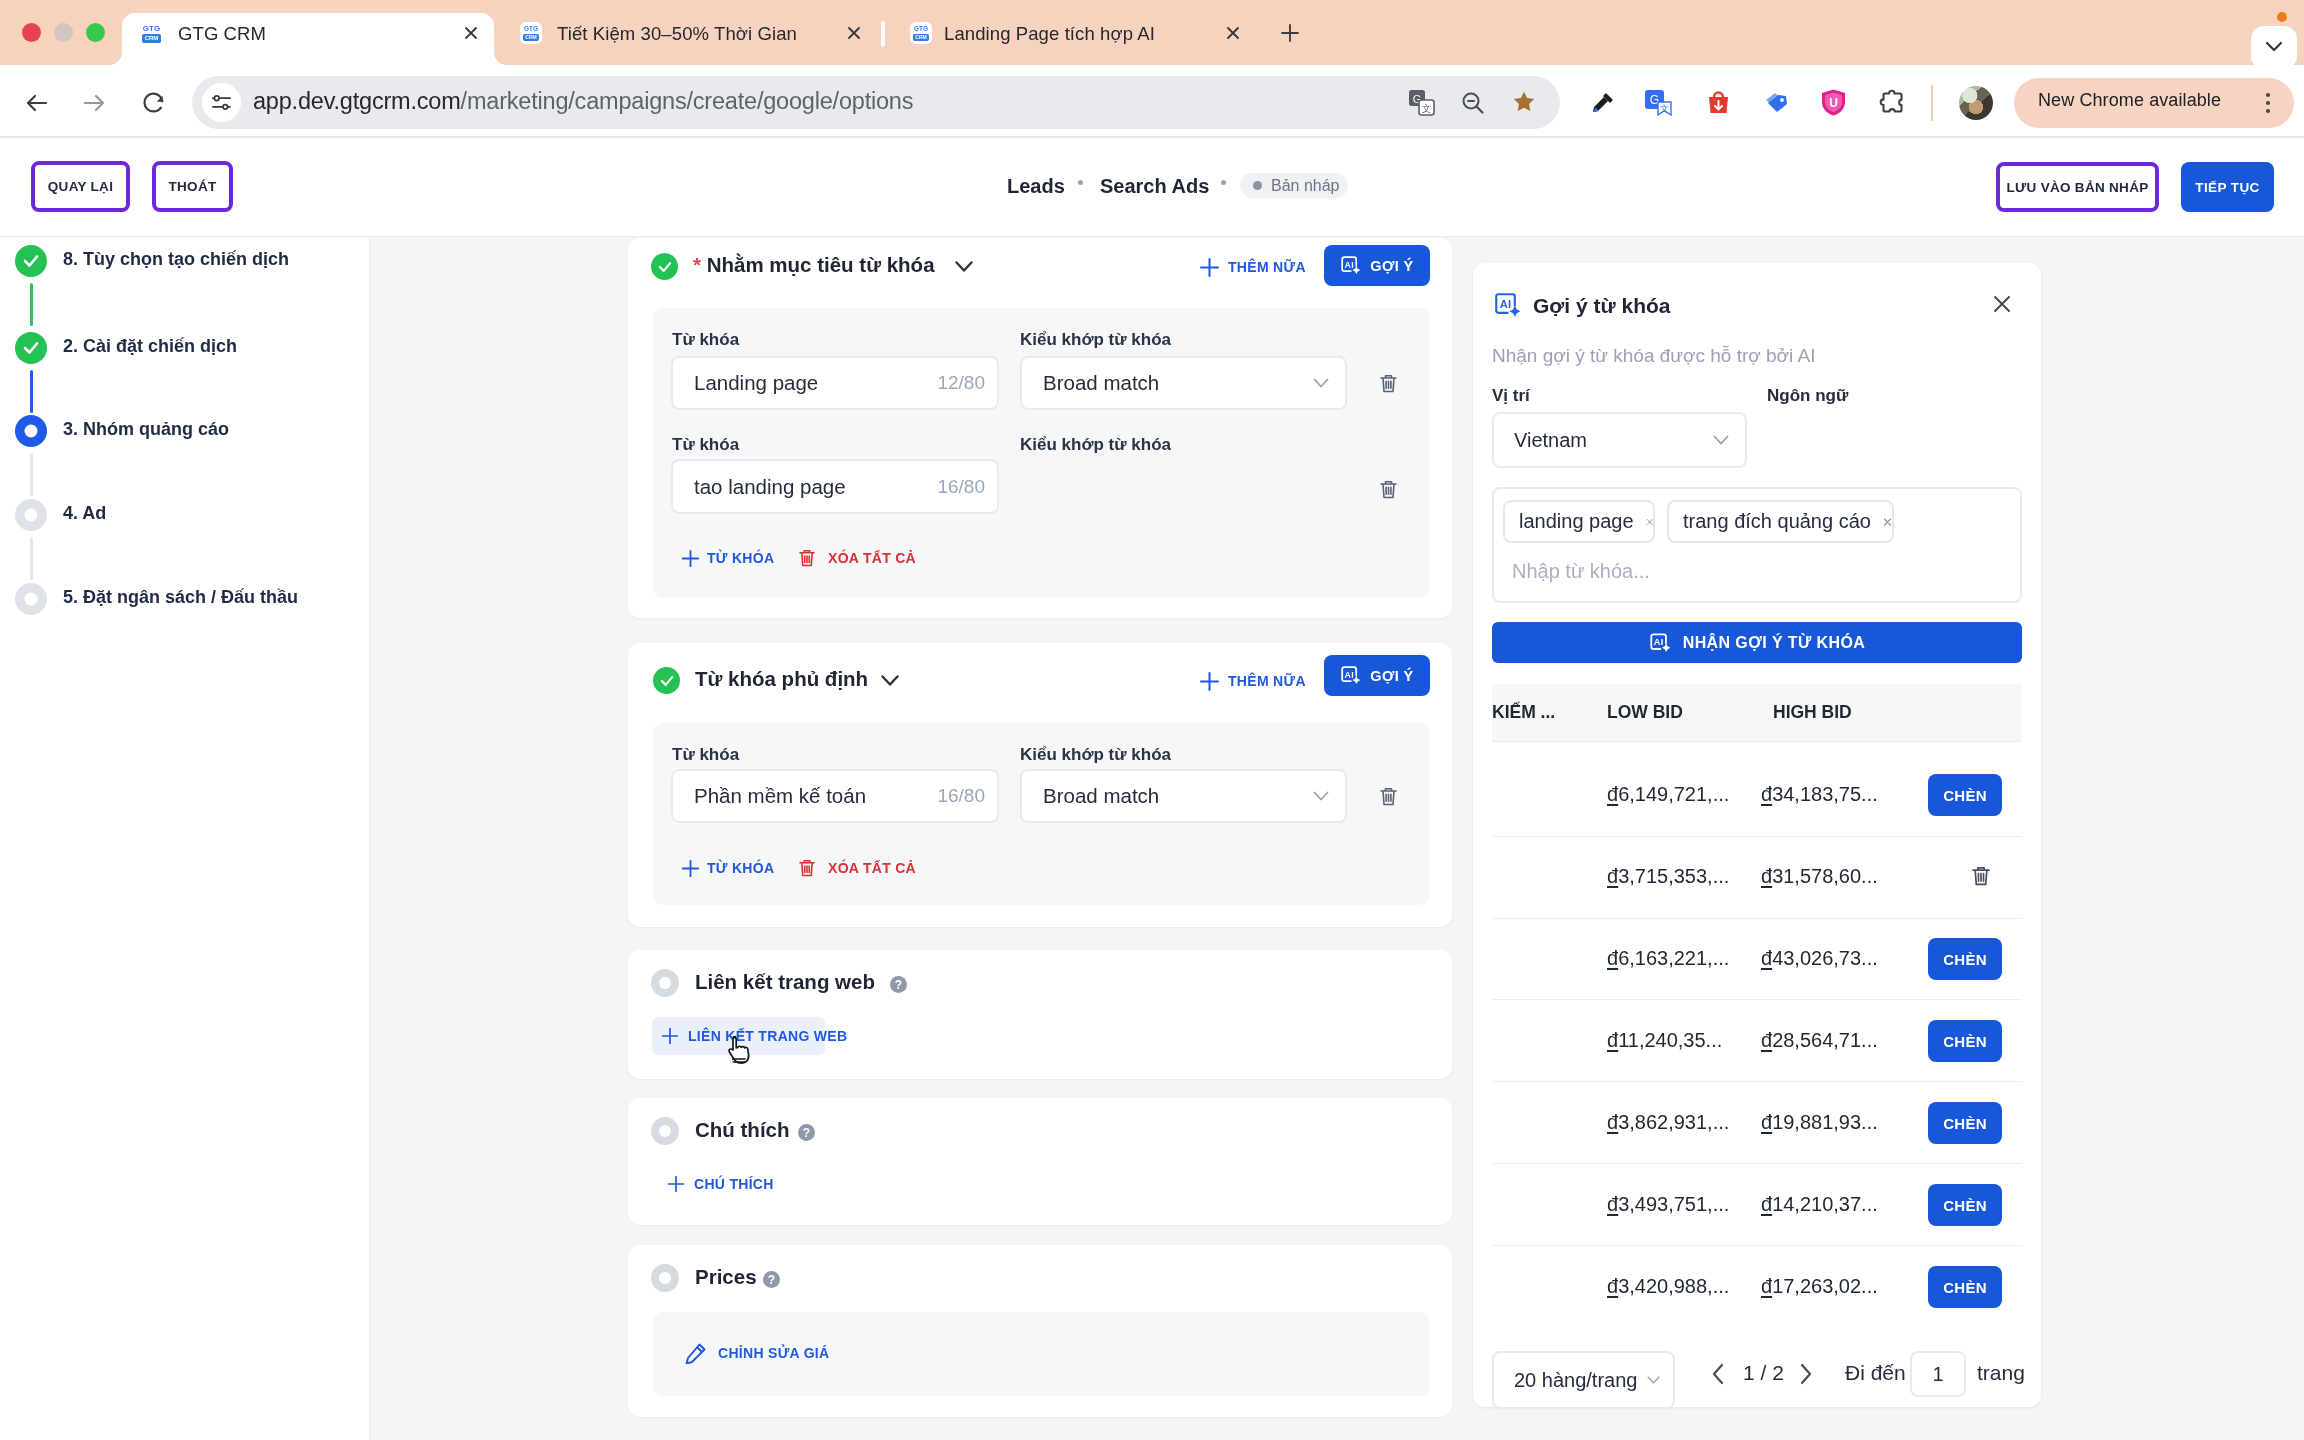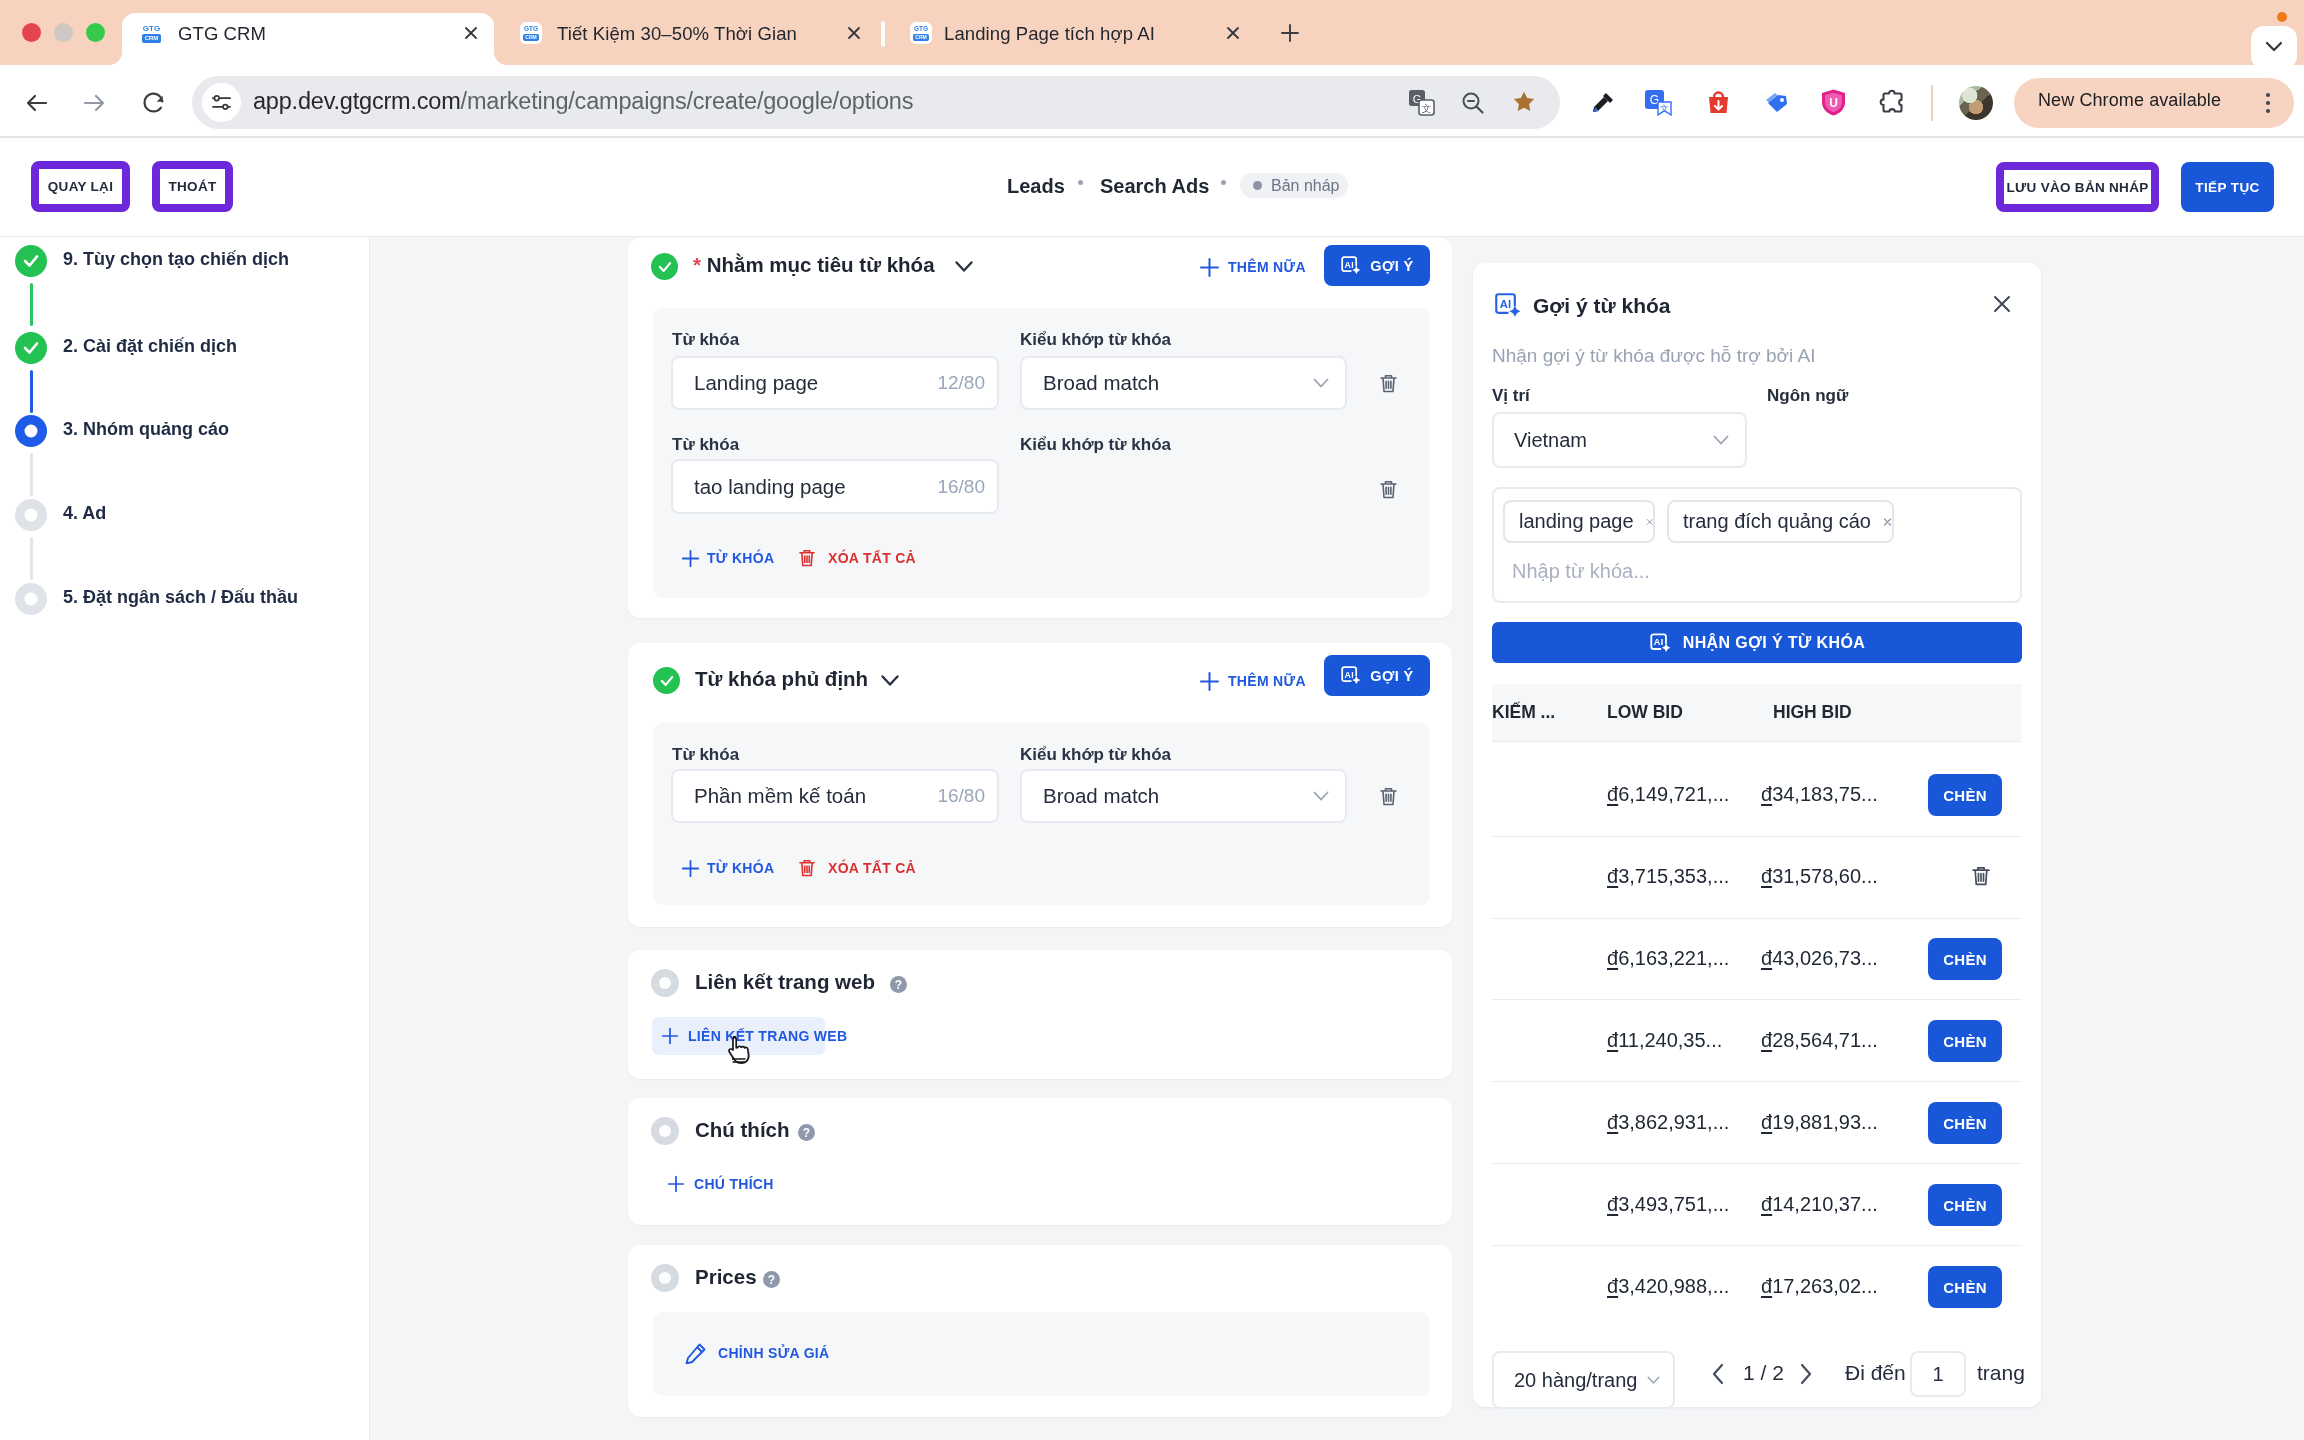--- a/index.html
+++ b/index.html
@@ -19,21 +19,21 @@
   .gtglogo .t { position:absolute; top:0; left:0; right:0; text-align:center; font-size:8px; font-weight:bold; color:#2f7fe8; letter-spacing:0; }
   .gtglogo .b { position:absolute; left:0; right:0; bottom:0; height:9px; background:#2f7fe8; border-radius:2px; color:#fff; font-size:6px; font-weight:bold; text-align:center; line-height:9px; letter-spacing:0; }
 
   
   #toolbar { left:0; top:65px; width:2304px; height:73px; background:#fff; border-bottom:2px solid #e3e5e8; }
   #urlbar { left:192px; top:76px; width:1368px; height:53px; border-radius:27px; background:#e9eaed; }
   #urltext { font-size:23.5px; color:#26282c; letter-spacing:-.2px; }
 
   
   #appheader { left:0; top:138px; width:2304px; height:99px; background:#fff; border-bottom:1px solid #e9ebef; }
-  .hbtn { border:8px solid #6d28d9; border-radius:8px; background:#fff; font-weight:bold; color:#222b3c; font-size:13.5px; letter-spacing:.3px; display:flex; align-items:center; justify-content:center; }
+  .hbtn { border:4px solid #6d28d9; border-radius:8px; background:#fff; font-weight:bold; color:#222b3c; font-size:13.5px; letter-spacing:.3px; display:flex; align-items:center; justify-content:center; }
 
   
   #sidebar { left:0; top:237px; width:370px; height:1203px; background:#fff; border-right:1px solid #e9ebef; }
   .stepc { width:32px; height:32px; border-radius:50%; left:15px; }
   .stepring { position:absolute; left:50%; top:50%; transform:translate(-50%,-50%); width:13px; height:13px; border-radius:50%; background:#fff; }
   .stepline { left:29.5px; width:3px; border-radius:2px; }
   .steplabel { left:63px; font-size:18px; font-weight:bold; color:#1f2a44; white-space:nowrap; }
 
   
   .card { left:628px; width:824px; background:#fff; border-radius:12px; box-shadow:0 1px 2px rgba(23,32,54,.05); }
@@ -203,21 +203,21 @@
 </div>
 <div class="abs hbtn" style="left:1996px; top:162px; width:163px; height:50px; font-size:13.5px;">LƯU VÀO BẢN NHÁP</div>
 <div class="abs aibtn" style="left:2181px; top:162px; width:93px; height:50px; font-size:13.5px;">TIẾP TỤC</div>
 
 <div class="abs" id="sidebar"></div>
 
 <div class="abs stepc" style="top:245px; background:#23c252;"></div>
 <svg class="abs" style="left:23px; top:254px;" width="16" height="14" viewBox="0 0 16 14">
     <path d="M2 7l4.5 4.5L14 2.5" stroke="#fff" stroke-width="2.6" fill="none" stroke-linecap="round" stroke-linejoin="round"></path>
   </svg>
-<div class="abs steplabel" style="top:249px;">9. Tùy chọn tạo chiến dịch</div>
+<div class="abs steplabel" style="top:249px;">8. Tùy chọn tạo chiến dịch</div>
 <div class="abs stepline" style="top:283px; height:43px; background:#2fc45f;"></div>
 
 <div class="abs stepc" style="top:332px; background:#23c252;"></div>
 <svg class="abs" style="left:23px; top:341px;" width="16" height="14" viewBox="0 0 16 14">
     <path d="M2 7l4.5 4.5L14 2.5" stroke="#fff" stroke-width="2.6" fill="none" stroke-linecap="round" stroke-linejoin="round"></path>
   </svg>
 <div class="abs steplabel" style="top:336px;">2. Cài đặt chiến dịch</div>
 <div class="abs stepline" style="top:370px; height:43px; background:#1d5be8;"></div>
 
 <div class="abs stepc" style="top:415px; background:#1d5be8;">

